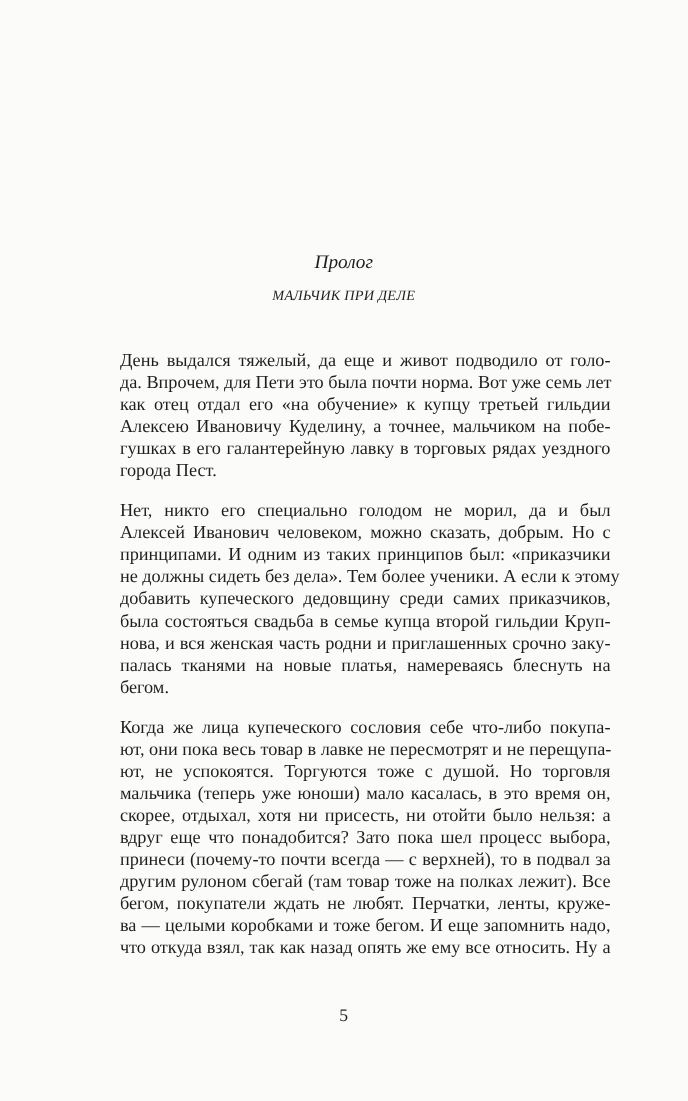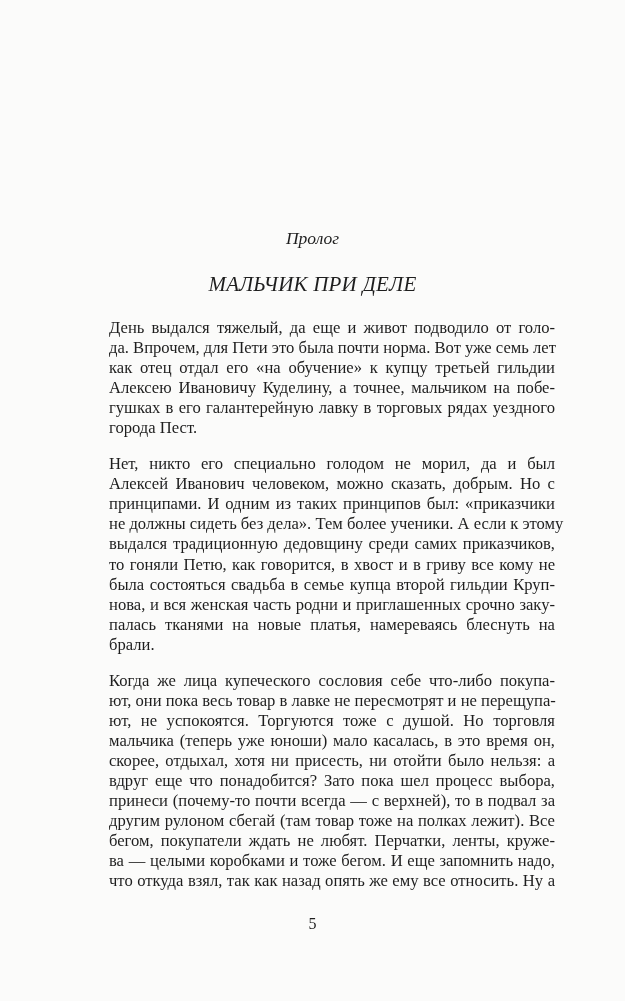--- a/index.html
+++ b/index.html
@@ -10,21 +10,21 @@
     color: #1e1e1e;
     position: relative;
     overflow: hidden;
   }
   .page { position: absolute; left: 0; top: 0; width: 625px; height: 1001px; padding-left: 33px; }
   .chapter-head {
     position: absolute; left: 0; width: 625px; top: 226px;
     text-align: center; font-style: italic;
   }
   .chapter-label { font-size: 17.5px; line-height: 24px; }
-  .chapter-title { font-size: 21px; line-height: 24px; margin-top: 22px; letter-spacing: 0.2px; }
+  .chapter-title { font-size: 13px; line-height: 24px; margin-top: 7px; letter-spacing: 0.2px; }
   .body-text {
     position: absolute; left: 63px; top: 302px; width: 508px;
     font-size: 16.6px; line-height: 20.05px;
     text-align: justify;
   }
   .para { margin: 16px; text-indent: 30px; }
   .line { display: block; text-align: justify; text-align-last: justify; white-space: nowrap; }
   .line.last { text-align-last: left; }
   .page-number {
     position: absolute; left: 0; width: 625px; top: 915px;
@@ -47,26 +47,25 @@
       <span class="line">как отец отдал его «на обучение» к купцу третьей гильдии</span>
       <span class="line">Алексею Ивановичу Куделину, а точнее, мальчиком на побе-</span>
       <span class="line">гушках в его галантерейную лавку в торговых рядах уездного</span>
       <span class="line last">города Пест.</span>
     </p>
     <p class="para">
       <span class="line">Нет, никто его специально голодом не морил, да и был</span>
       <span class="line">Алексей Иванович человеком, можно сказать, добрым. Но с</span>
       <span class="line">принципами. И одним из таких принципов был: «приказчики</span>
       <span class="line">не должны сидеть без дела». Тем более ученики. А если к этому</span>
-      <span class="line">выдался традиционную дедовщину среди самих приказчиков,</span>
-      <span class="line">то гоняли Петю, как говорится, в хвост и в гриву все кому не</span>
+      <span class="line">добавить купеческого дедовщину среди самих приказчиков,</span>
       <span class="line">была состояться свадьба в семье купца второй гильдии Круп-</span>
       <span class="line">нова, и вся женская часть родни и приглашенных срочно заку-</span>
       <span class="line">палась тканями на новые платья, намереваясь блеснуть на</span>
-      <span class="line last">брали.</span>
+      <span class="line last">бегом.</span>
     </p>
     <p class="para">
       <span class="line">Когда же лица купеческого сословия себе что-либо покупа-</span>
       <span class="line">ют, они пока весь товар в лавке не пересмотрят и не перещупа-</span>
       <span class="line">ют, не успокоятся. Торгуются тоже с душой. Но торговля</span>
       <span class="line">мальчика (теперь уже юноши) мало касалась, в это время он,</span>
       <span class="line">скорее, отдыхал, хотя ни присесть, ни отойти было нельзя: а</span>
       <span class="line">вдруг еще что понадобится? Зато пока шел процесс выбора,</span>
       <span class="line">принеси (почему-то почти всегда — с верхней), то в подвал за</span>
       <span class="line">другим рулоном сбегай (там товар тоже на полках лежит). Все</span>

